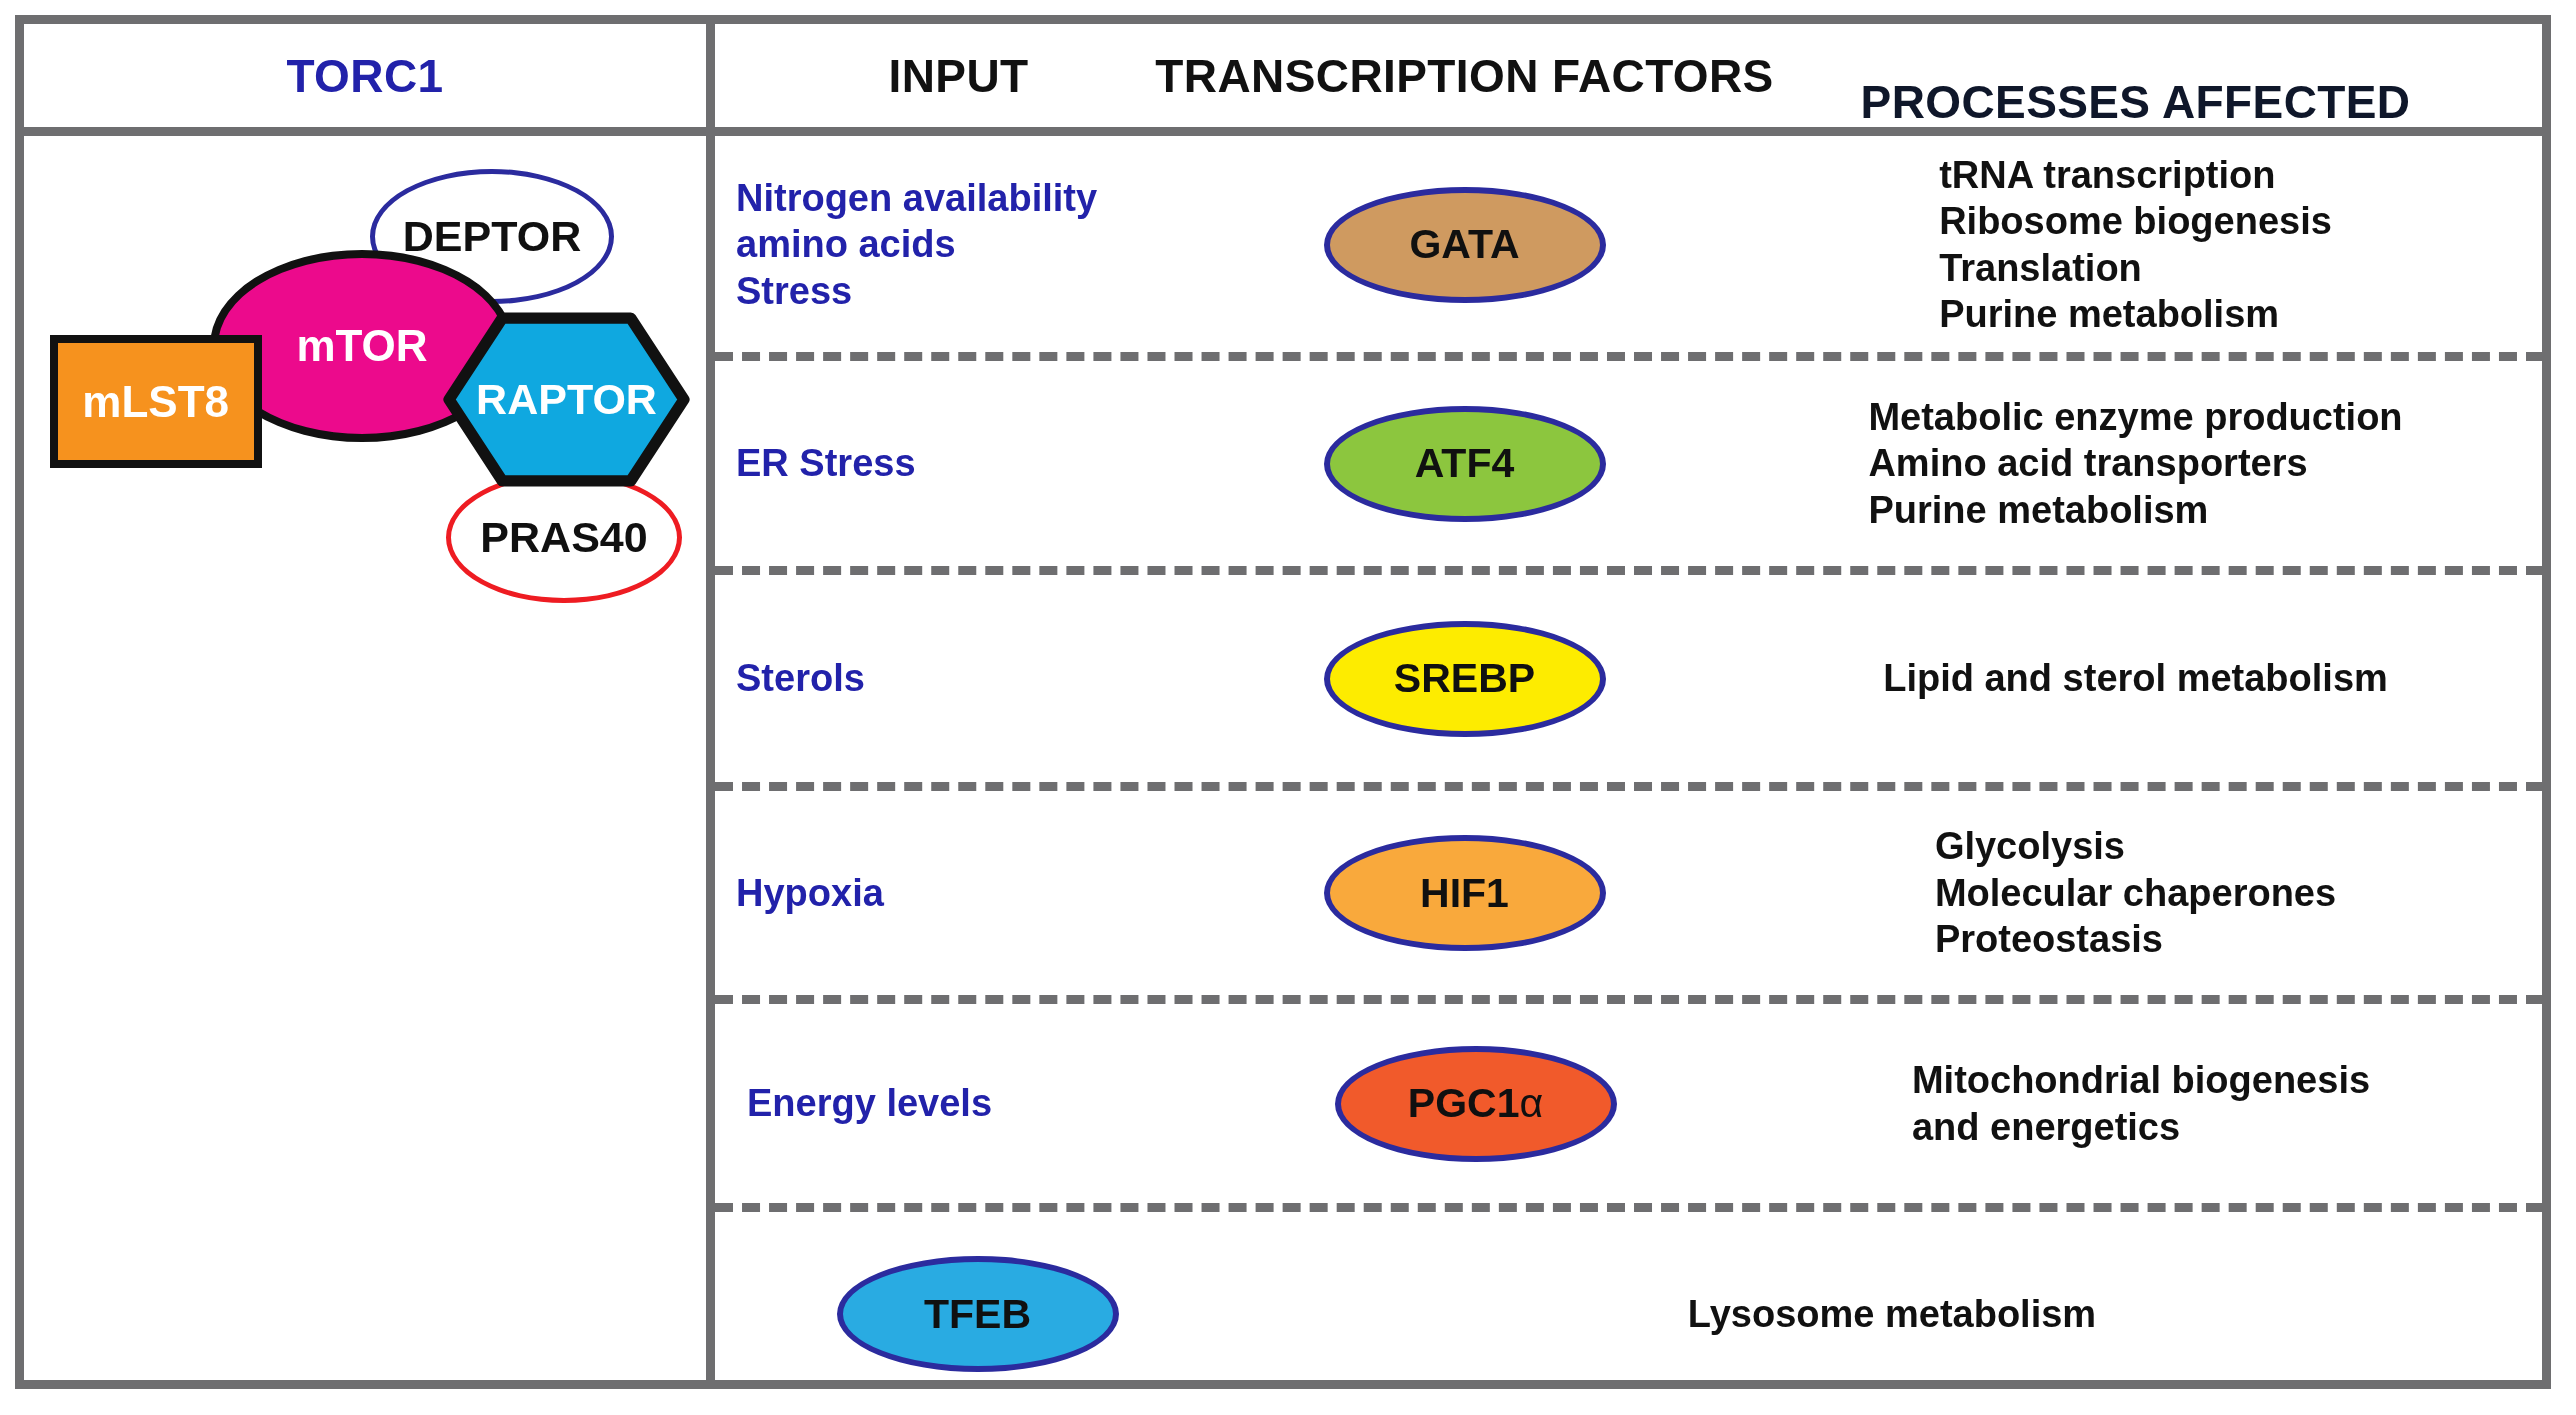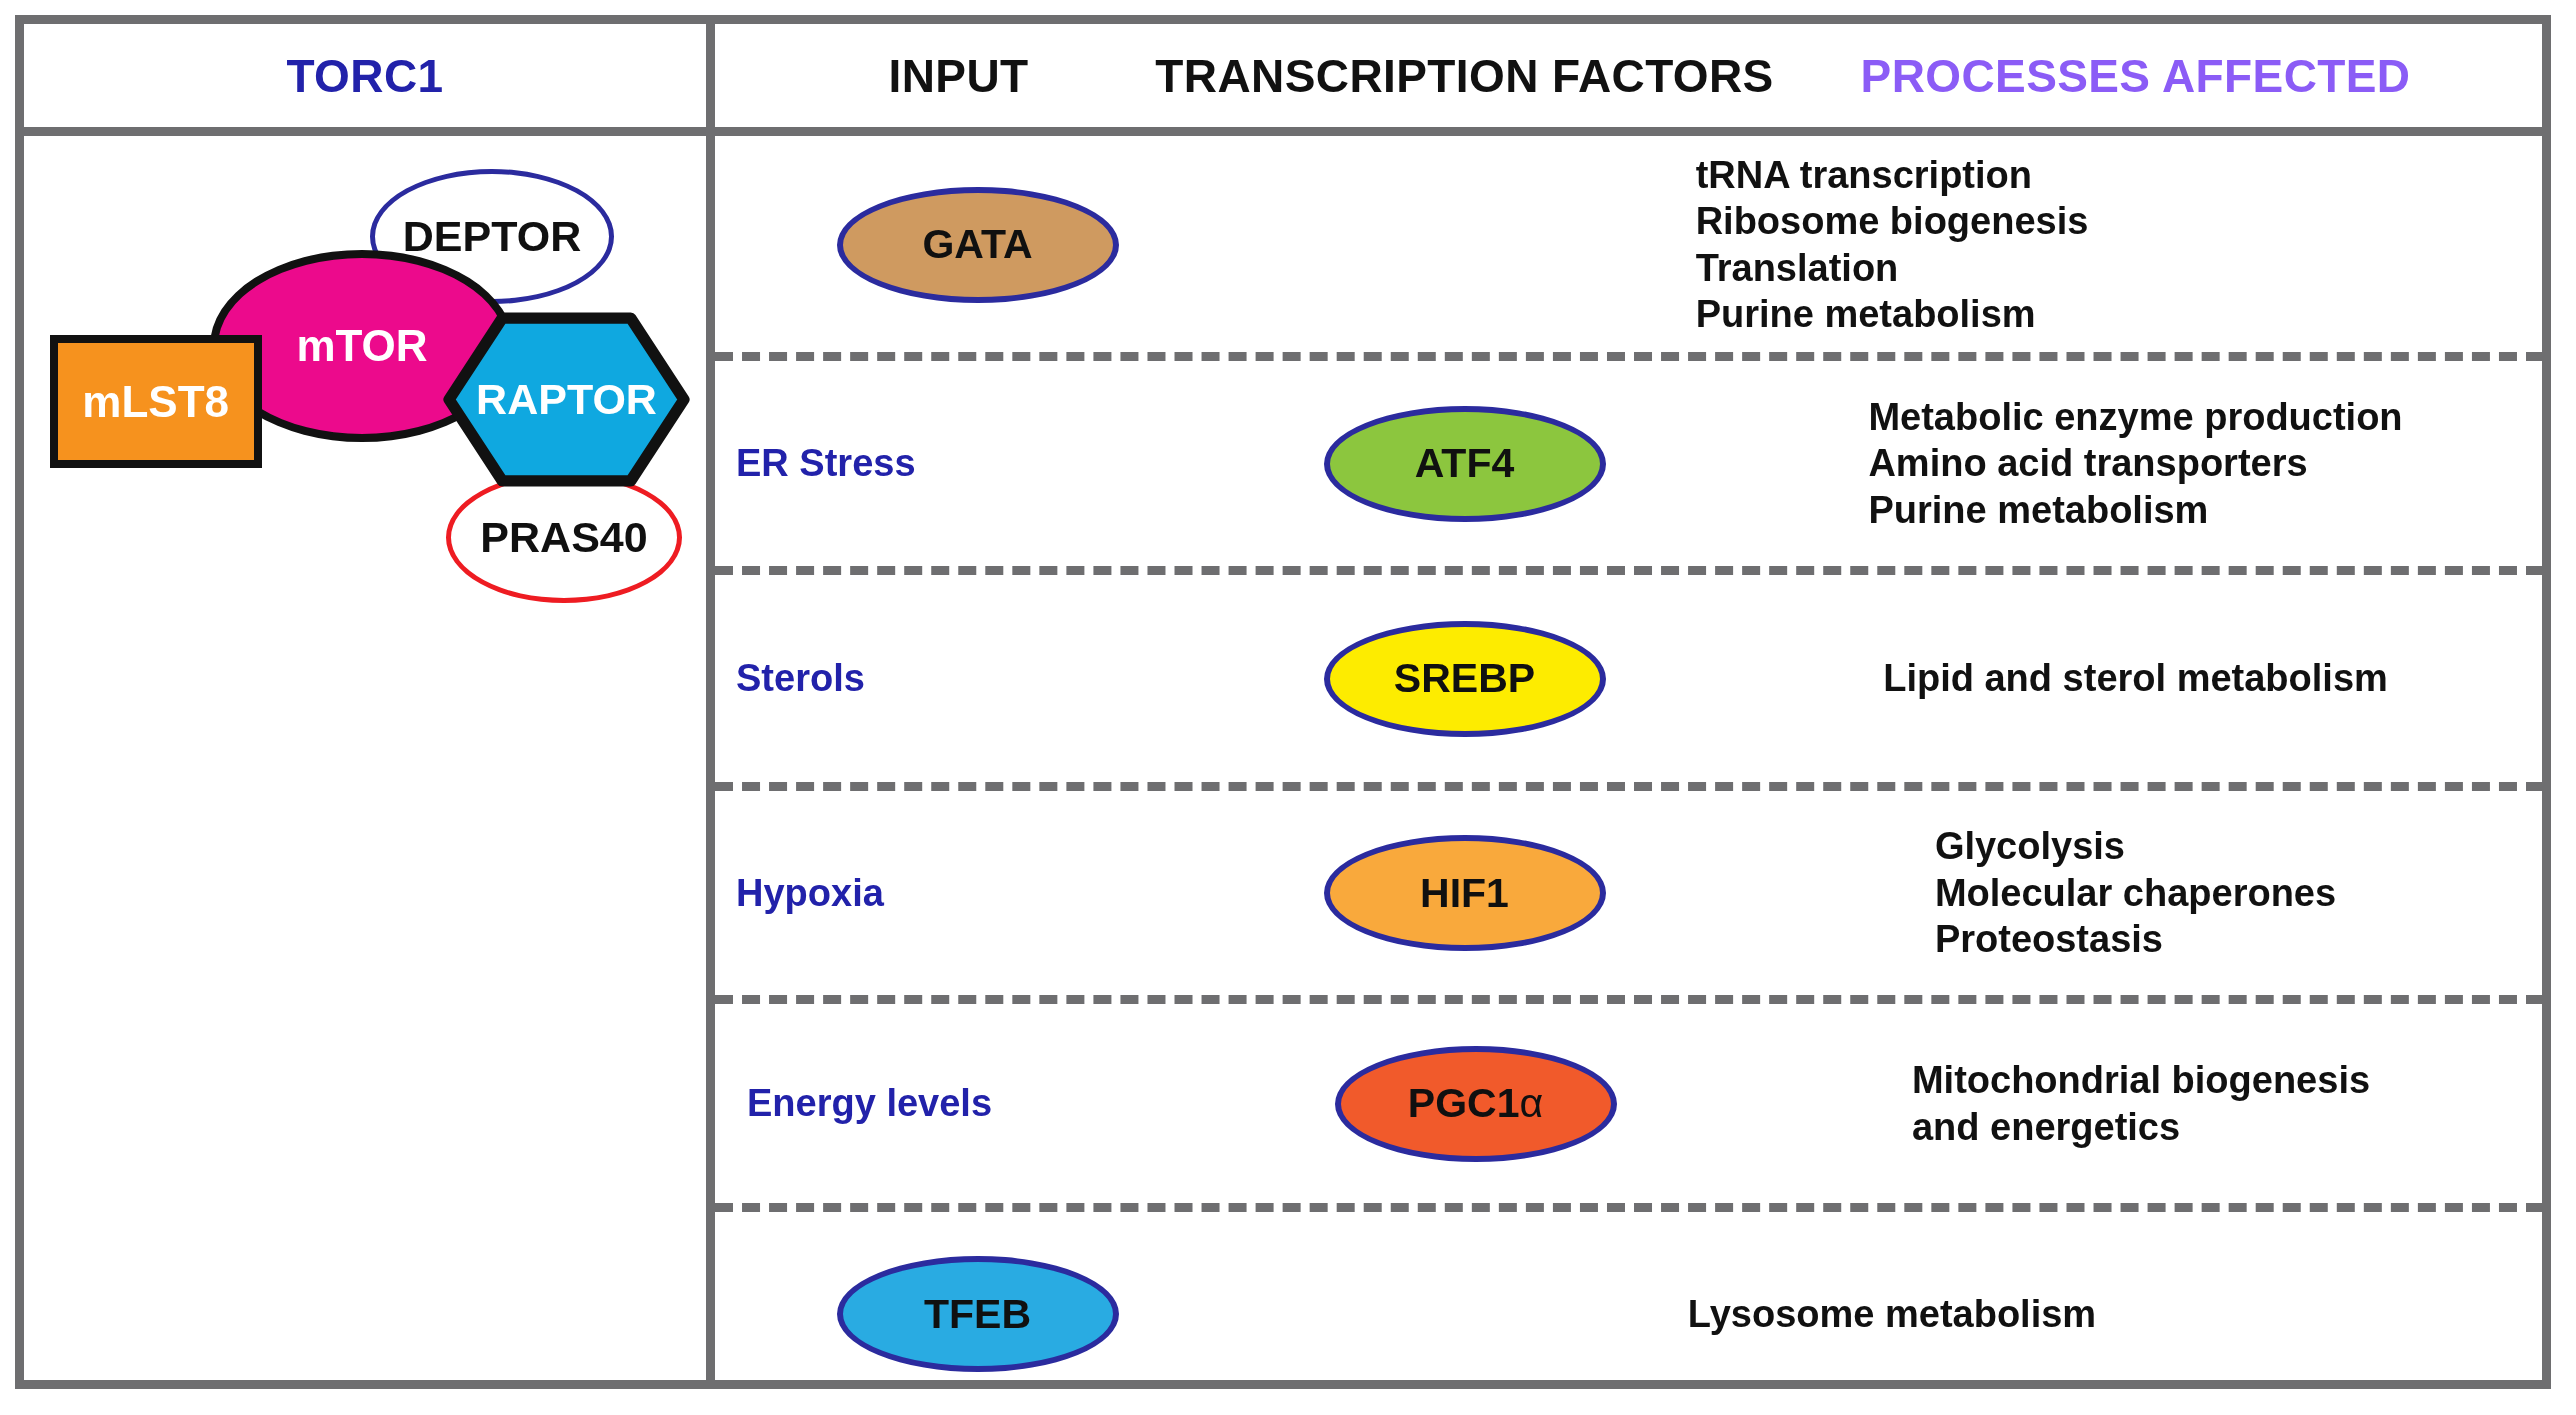--- a/index.html
+++ b/index.html
@@ -83,21 +83,22 @@
     color: #111111;
   }
   .hdr-tf {
     left: 1178px;
     width: 525px;
     color: #111111;
   }
   .hdr-proc {
     left: 1703px;
     width: 817px;
-    color: #8b5cf6;
+    color: #0f172a;
+    margin-top: 26px;
   }
 
   
   .torc1-pane {
     position: absolute;
     left: 0;
     top: 113px;
     width: 682px;
     height: 1243px;
   }
@@ -254,20 +255,21 @@
           <polygon points="78,8 247,8 317,115 247,222 78,222 8,115" fill="#0fa8e0" stroke="#111111" stroke-width="15" stroke-linejoin="round"></polygon>
         </svg>
         <div class="n-raptor-label">RAPTOR</div>
       </div>
       <div class="node n-pras40">PRAS40</div>
     </div>
 
     <div class="rows-pane">
 
       <div class="data-row" style="height:215px;">
+        <div class="cell-input">Nitrogen availability<br>amino acids<br>Stress</div>
         <div class="cell-tf">
           <div class="tf-oval" style="background:#cf9a60;">GATA</div>
         </div>
         <div class="cell-proc">
             <span class="proc-lines">tRNA transcription<br>Ribosome biogenesis<br>Translation<br>Purine metabolism</span>
           </div>
       </div>
       <div class="dashed-sep"></div>
 
       <div class="data-row" style="height:205px;">

